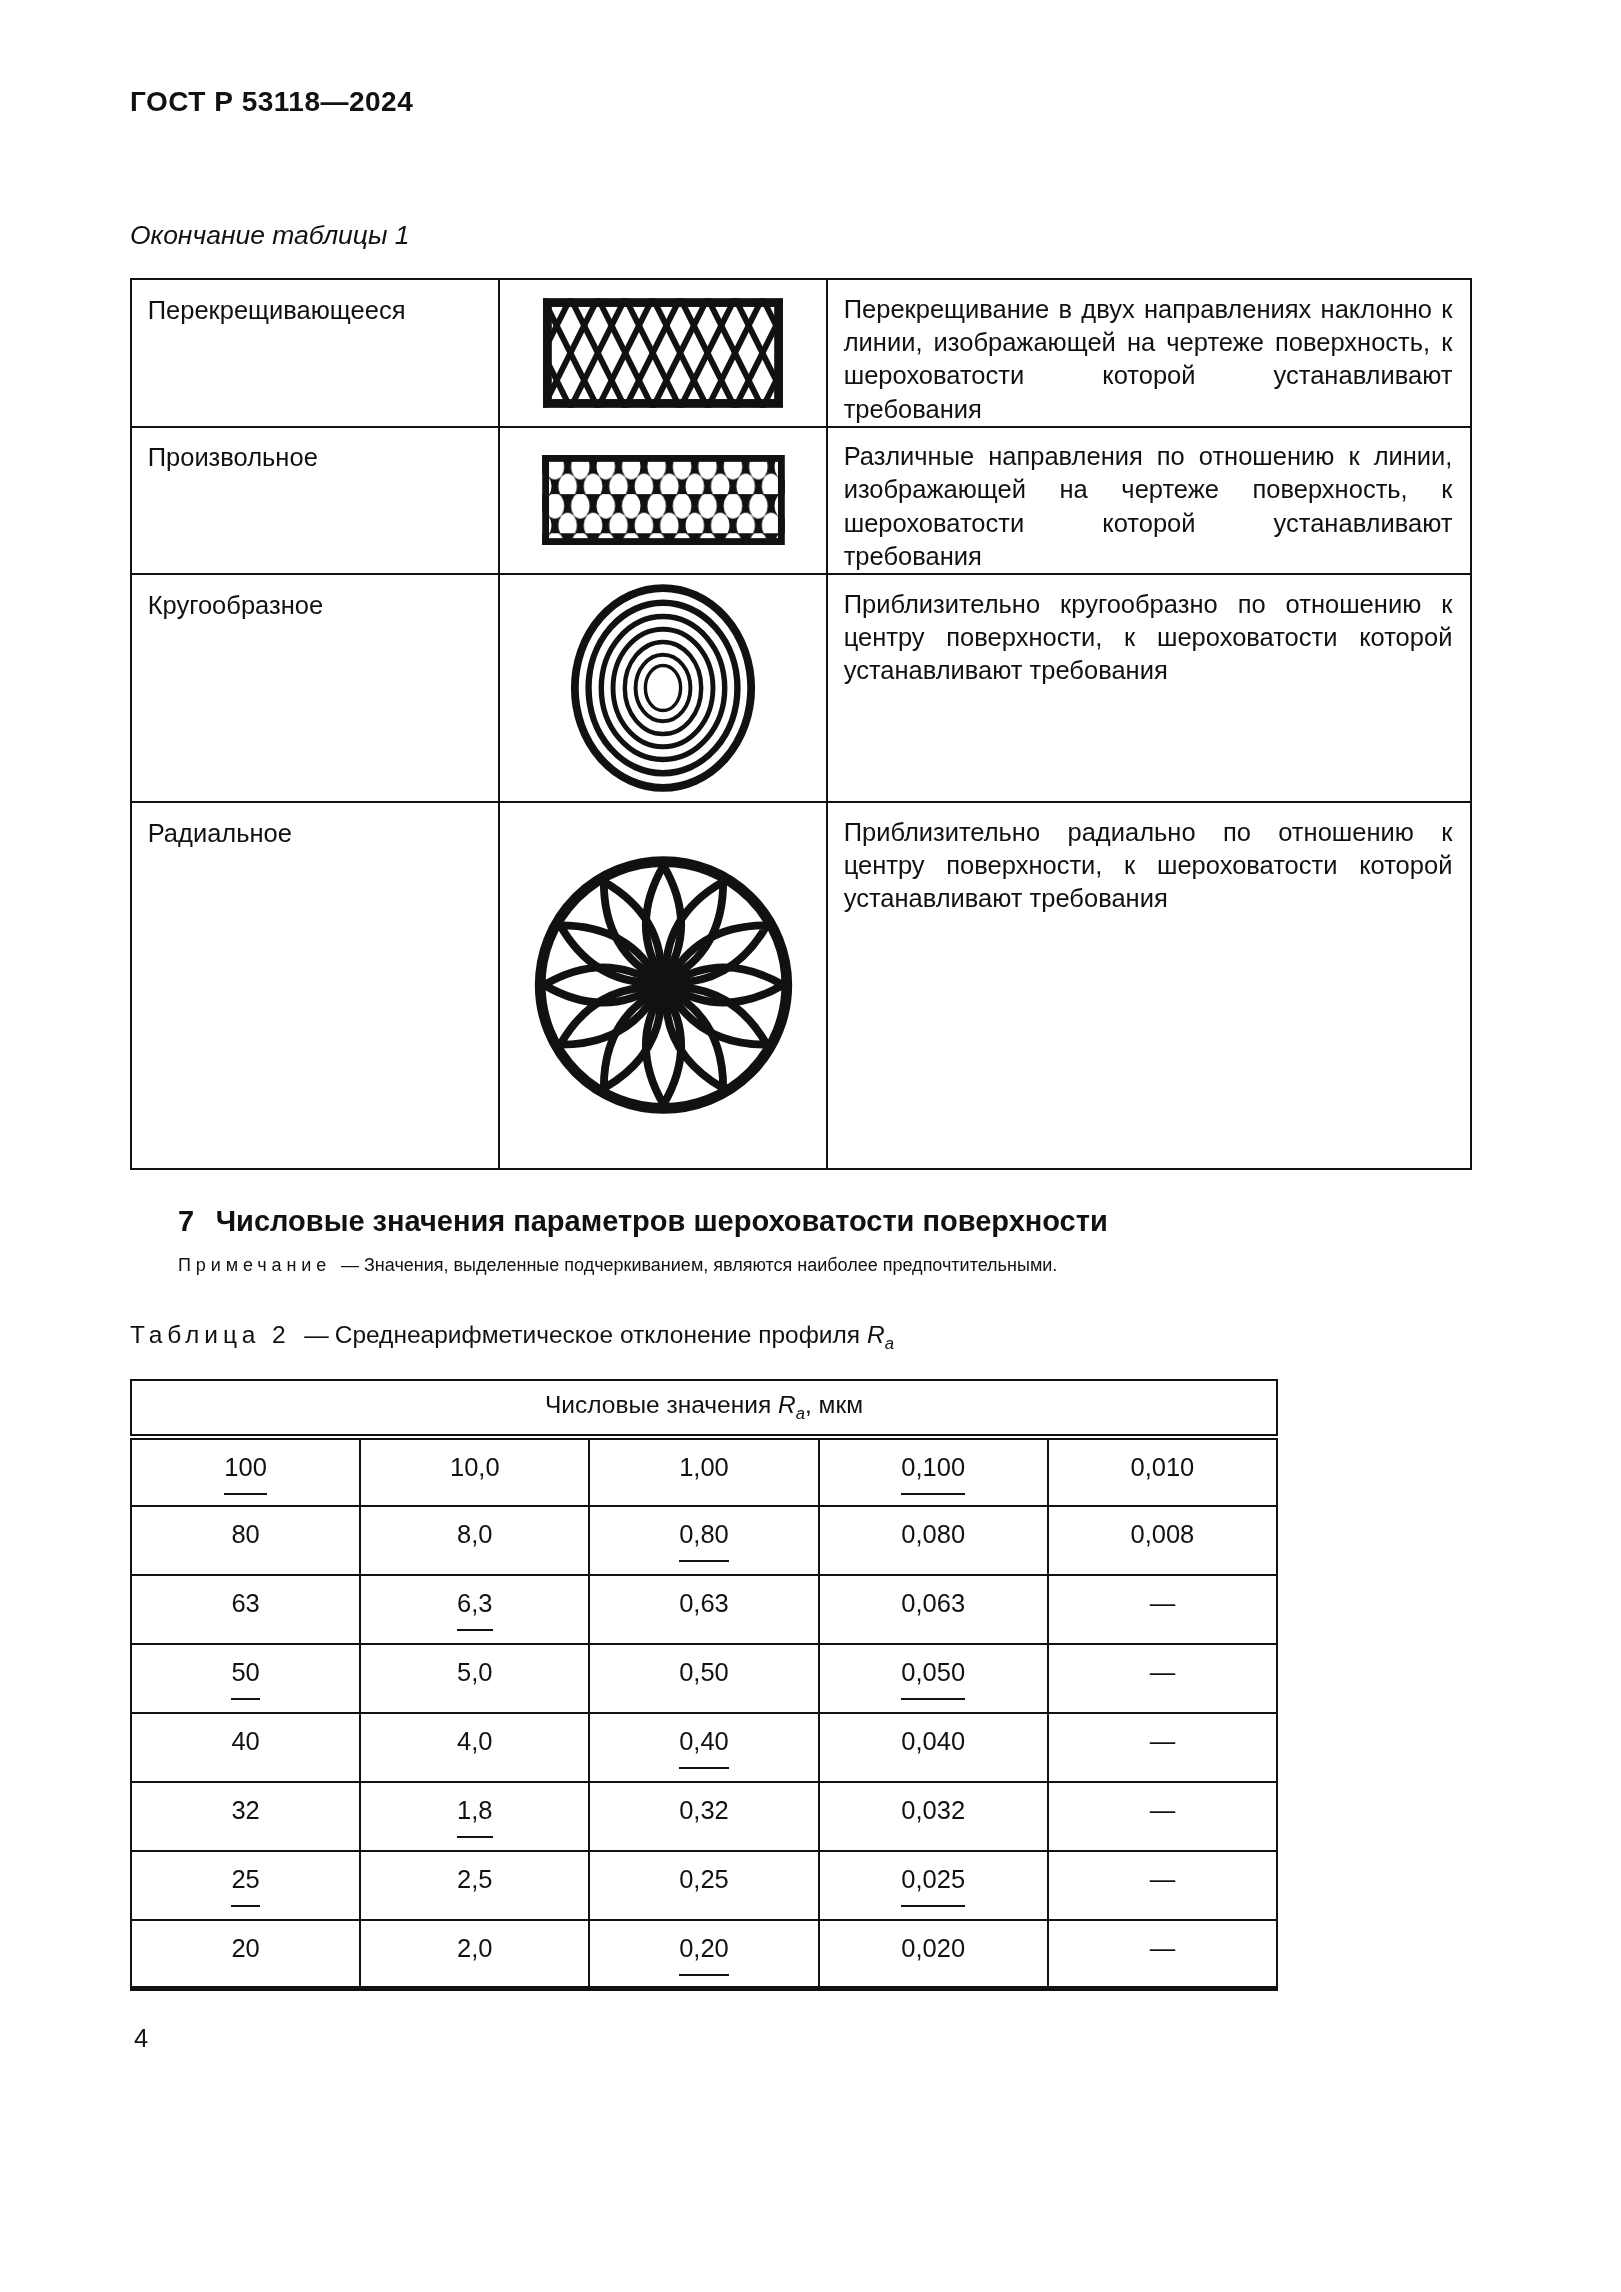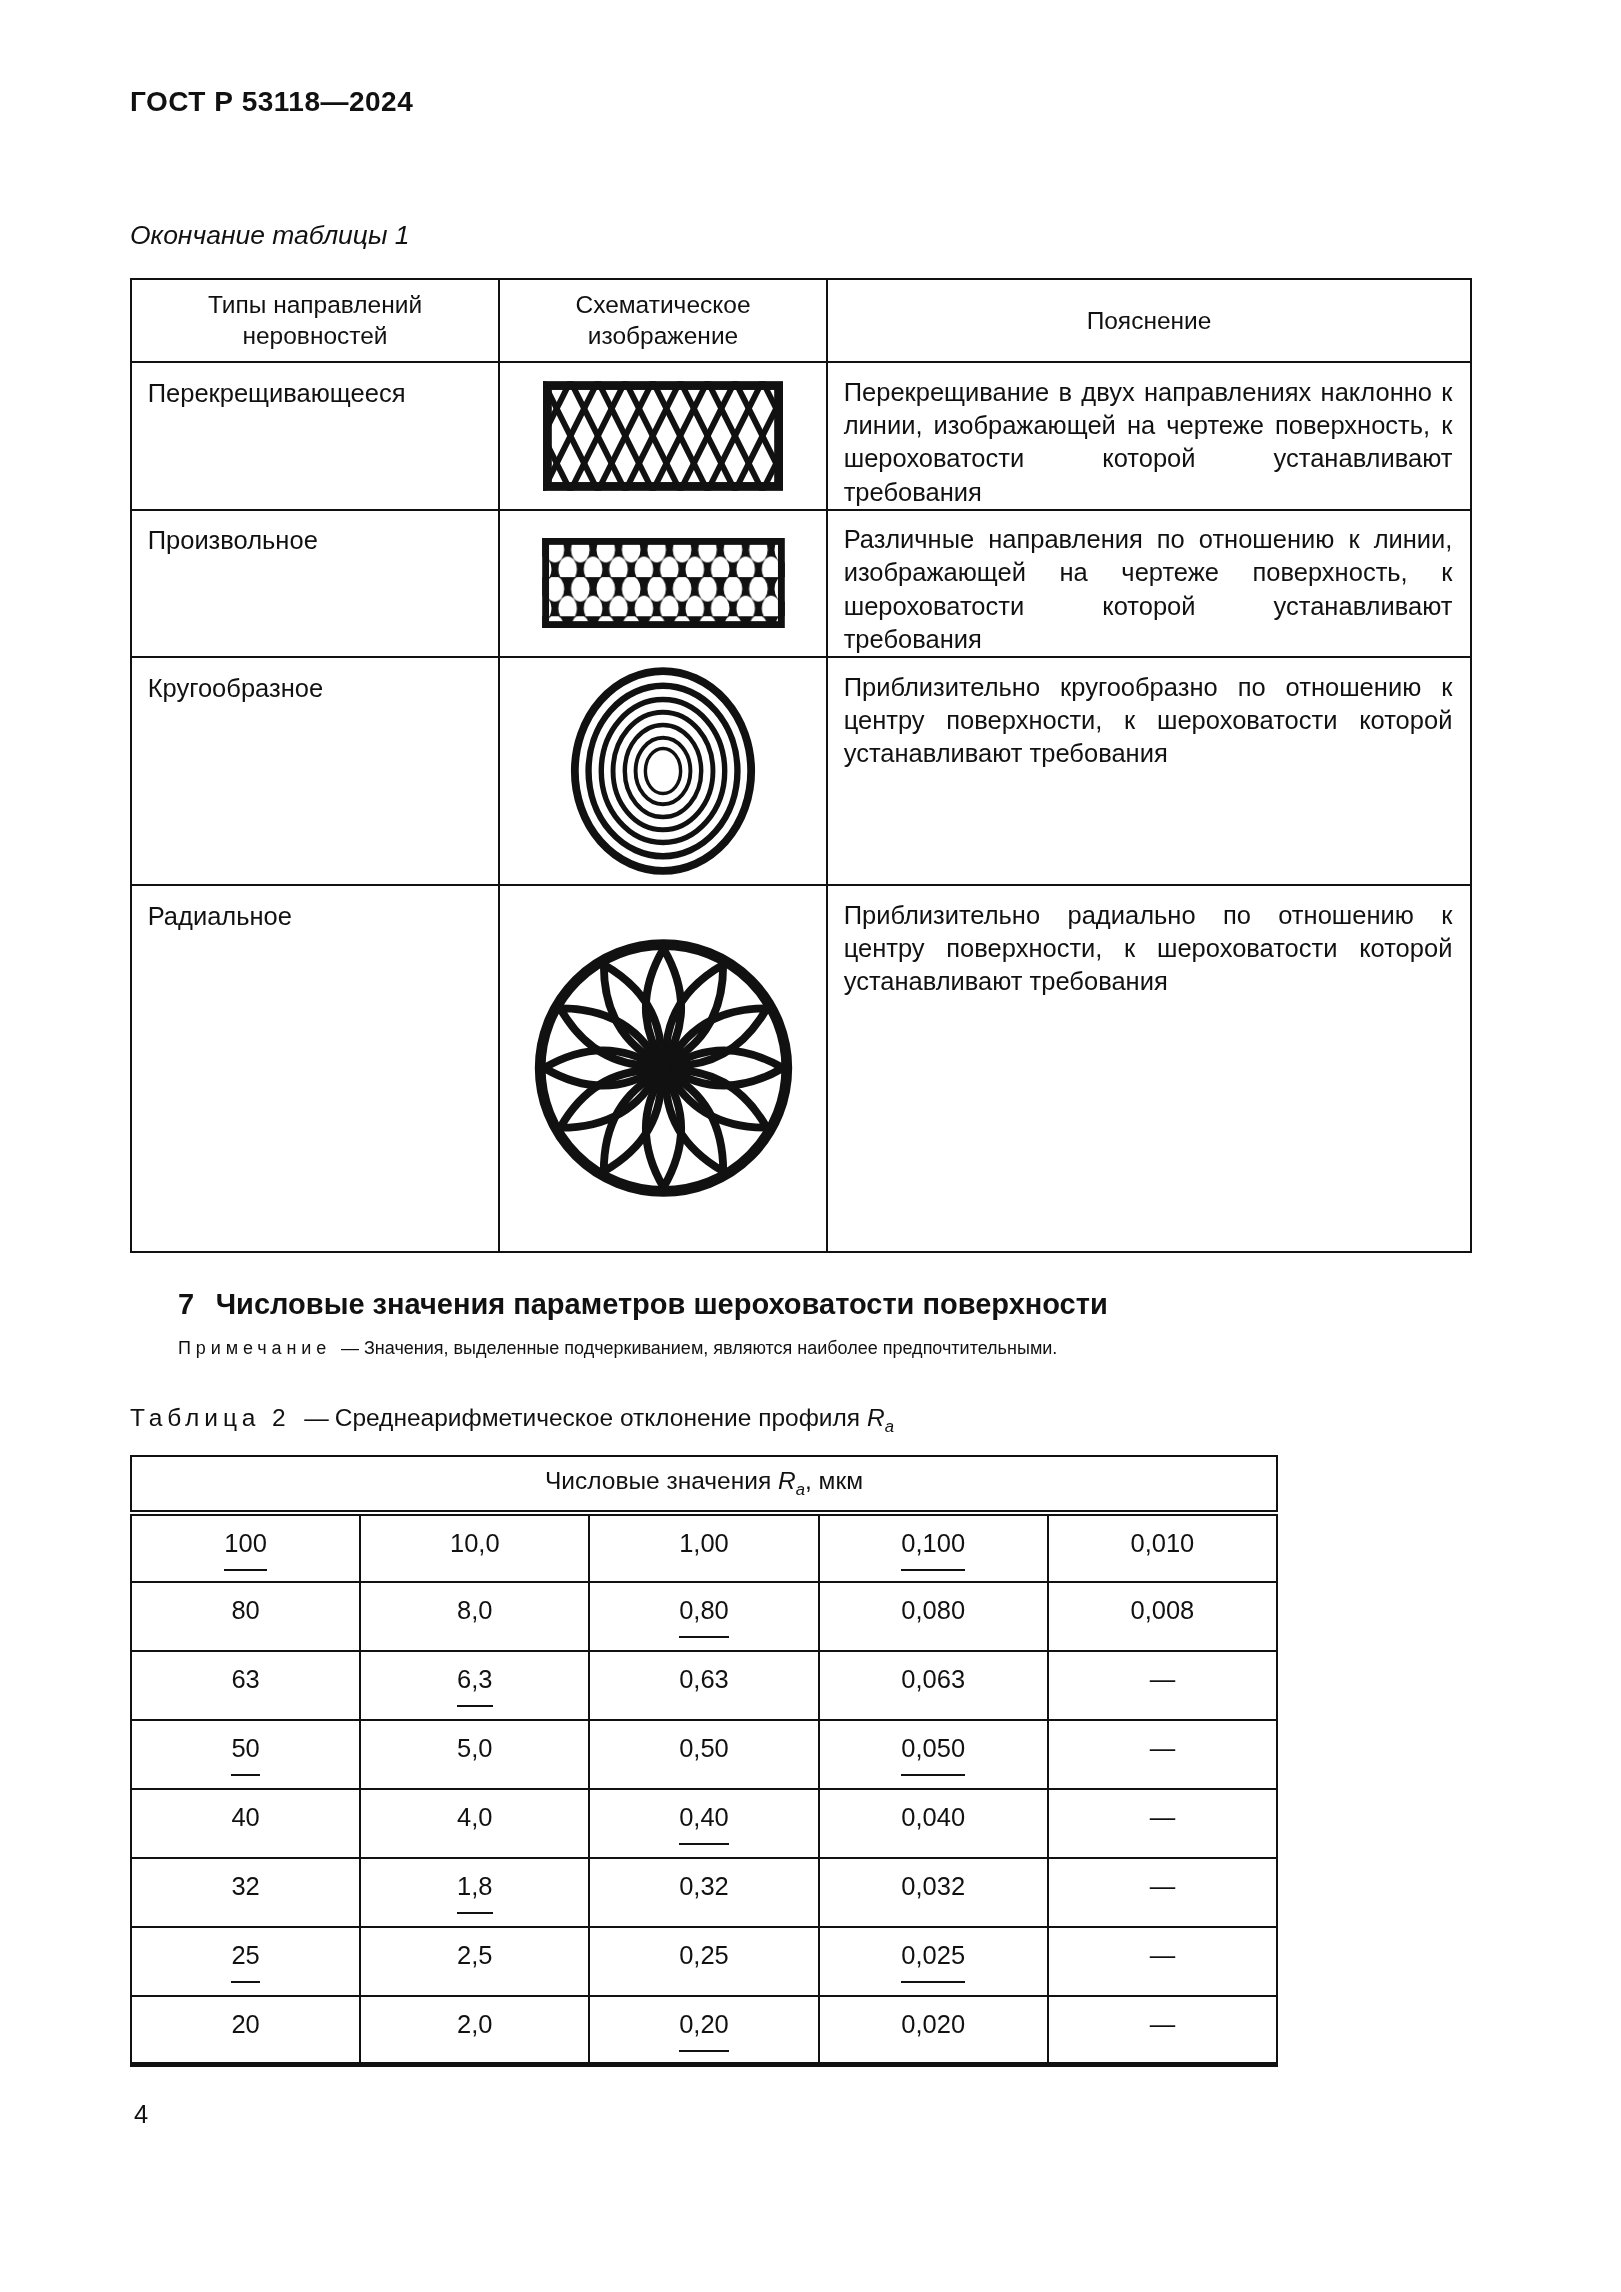--- a/index.html
+++ b/index.html
@@ -32,21 +32,21 @@
   .sec-num { margin-right:21.6px; }
   .para { margin:27.4px 0 0 48px; font-size:25.5px; }
   .note { margin:17px 0 0 48px; font-size:18px; }
   .note-label { letter-spacing:4.9px; margin-right:9.8px; }
   .t2caption { margin-top:45px; font-size:24.5px; }
   .spaced { letter-spacing:4.9px; margin-right:7.8px; }
   .gap { margin:0 5.9px; }
   i.sym { font-style:italic; }
   sub { font-size:68%; font-style:italic; }
 
-  .t2 { width:1148px; margin-top:18px; border:2.9px solid #111; border-bottom:5.9px solid #111; }
+  .t2 { width:1148px; margin-top:25px; border:2.9px solid #111; border-bottom:5.9px solid #111; }
   .t2 th {
     height:57px; font-weight:400; font-size:24.5px; text-align:center;
     vertical-align:middle; border-bottom:6.9px double #111; padding:0;
   }
   .t2 td {
     border:2px solid #111; border-top:2.9px solid #111; height:69px;
     padding-top:13.7px; text-align:center; vertical-align:top; font-size:25.5px;
   }
   .u { border-bottom:2.9px solid #111; padding-bottom:12px; }
 
@@ -62,25 +62,20 @@
 
   <div class="t1caption">Окончание таблицы 1</div>
 
   <table class="t1">
     <colgroup>
         <col style="width:368px">
         <col style="width:328px">
         <col>
       </colgroup>
     <tbody>
-      <tr class="head">
-        <td>Типы направлений неровностей</td>
-        <td>Схематическое изображение</td>
-        <td>Пояснение</td>
-      </tr>
 
       <tr class="r1">
         <td class="type">Перекрещивающееся</td>
         <td class="img">
           <svg width="240" height="110" viewBox="0 0 245 112">
             <defs>
                 <clipPath id="clipA">
                   <rect x="0" y="0" width="245" height="112"></rect>
                 </clipPath>
               </defs>

